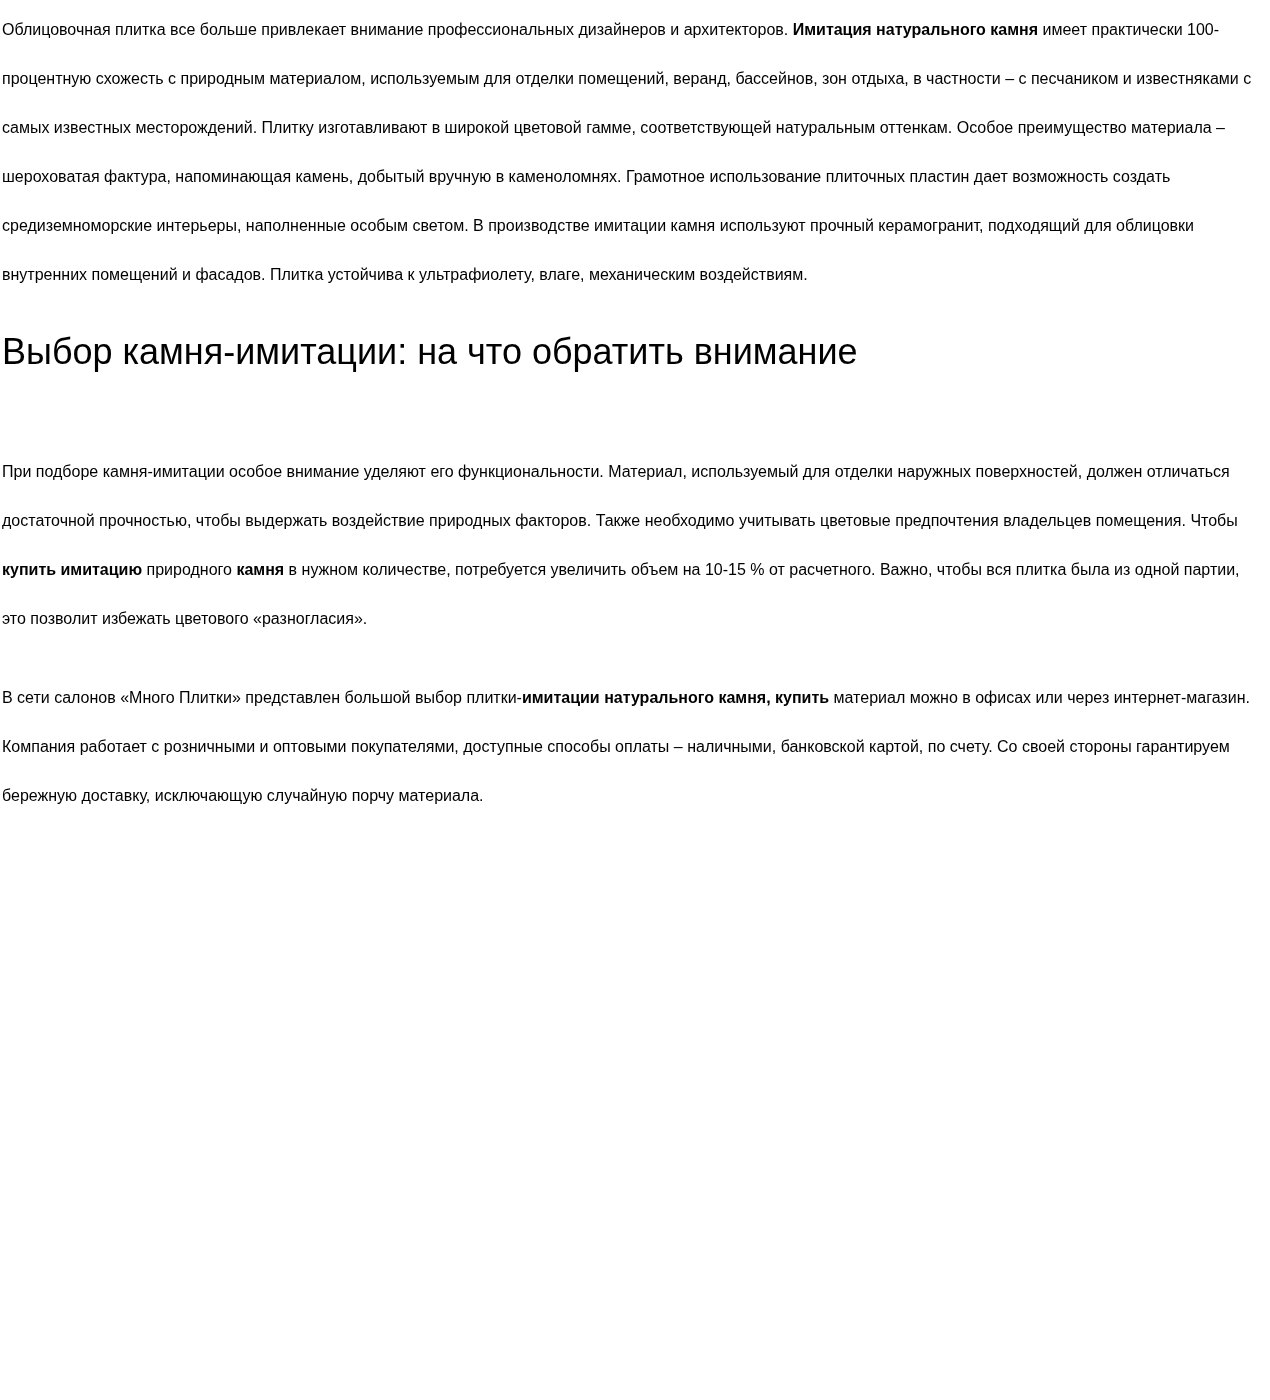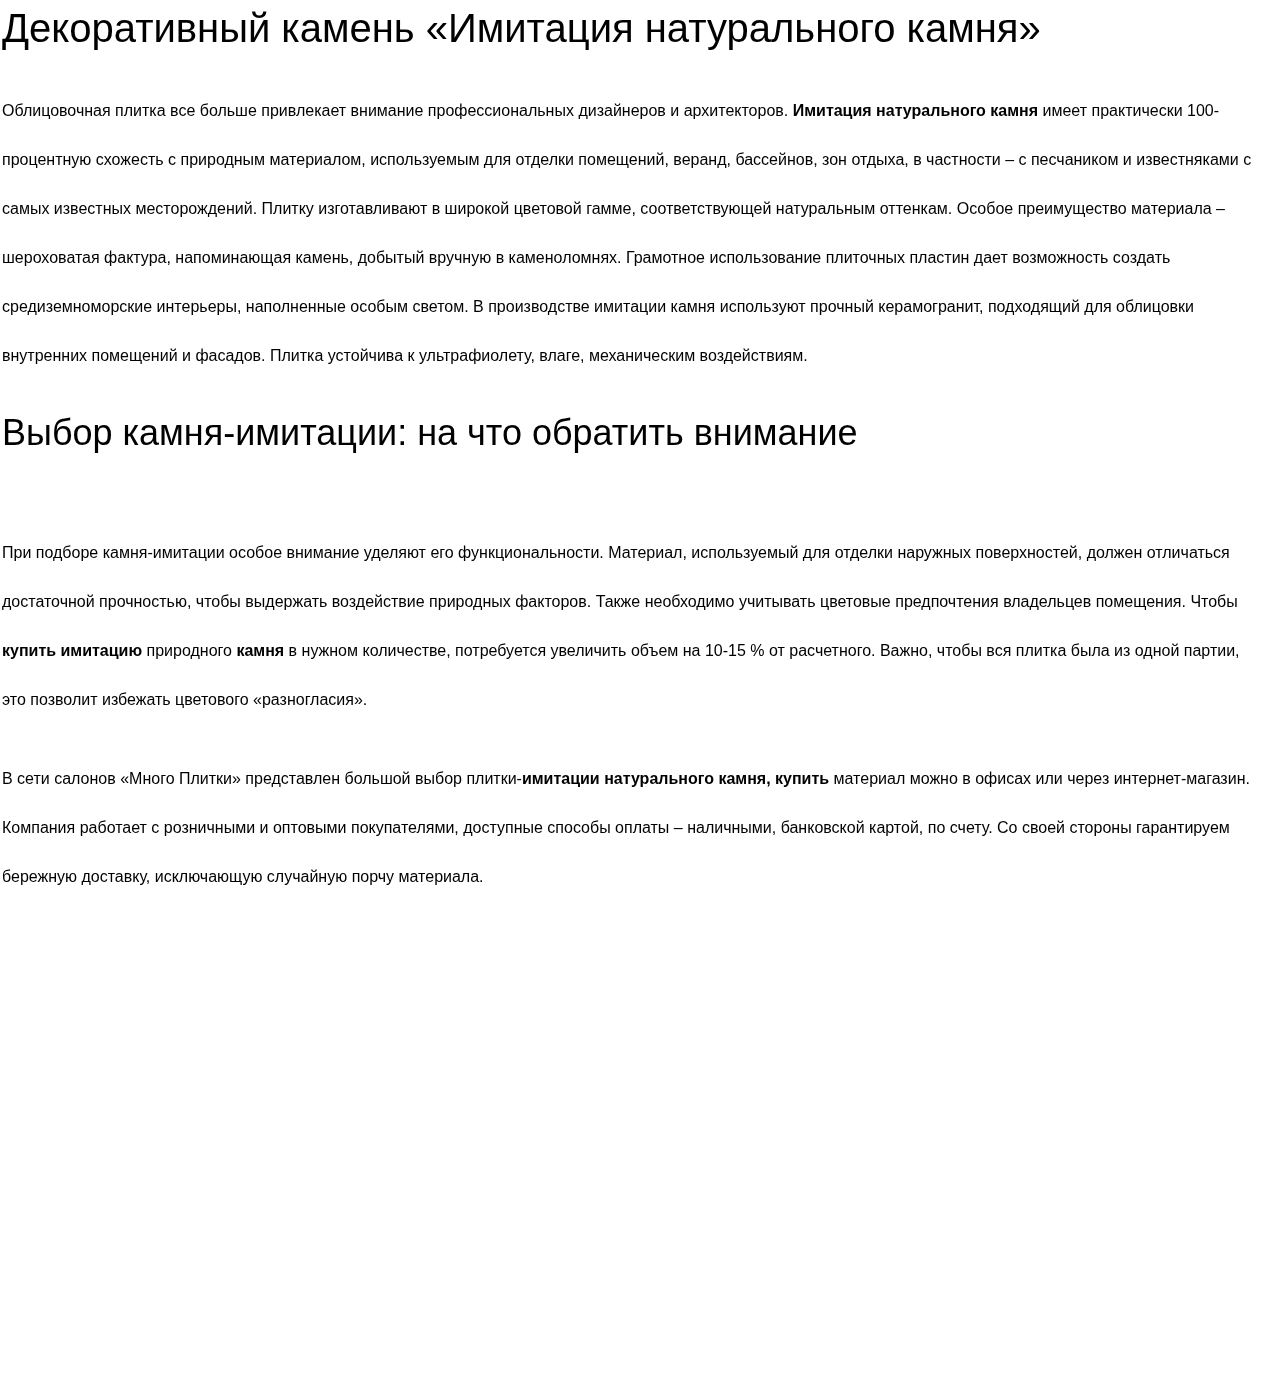--- a/index.html
+++ b/index.html
@@ -40,21 +40,20 @@
     letter-spacing: 0;
   }
   p b {
     font-weight: 700;
   }
 </style>
 </head>
 <body>
 
 <main class="page">
-  <h1>Декоративный камень «Имитация натурального камня»</h1>
 
   <p><span>Облицовочная плитка все больше привлекает внимание профессиональных дизайнеров и архитекторов. </span><b>Имитация натурального камня</b><span> имеет практически 100-процентную схожесть с природным материалом, используемым для отделки помещений, веранд, бассейнов, зон отдыха, в частности – с песчаником и известняками с самых известных месторождений. Плитку изготавливают в широкой цветовой гамме, соответствующей натуральным оттенкам. Особое преимущество материала – шероховатая фактура, напоминающая камень, добытый вручную в каменоломнях. Грамотное использование плиточных пластин дает возможность создать средиземноморские интерьеры, наполненные особым светом. В производстве имитации камня используют прочный керамогранит, подходящий для облицовки внутренних помещений и фасадов. Плитка устойчива к ультрафиолету, влаге, механическим воздействиям.</span></p>
 
   <h2>Выбор камня-имитации: на что обратить внимание</h2>
 
   <p><span>При подборе камня-имитации особое внимание уделяют его функциональности. Материал, используемый для отделки наружных поверхностей, должен отличаться достаточной прочностью, чтобы выдержать воздействие природных факторов. Также необходимо учитывать цветовые предпочтения владельцев помещения. Чтобы </span><b>купить имитацию</b><span> природного </span><b>камня</b><span> в нужном количестве, потребуется увеличить объем на 10-15 % от расчетного. Важно, чтобы вся плитка была из одной партии, это позволит избежать цветового «разногласия».</span></p>
 
   <p><span>В сети салонов «Много Плитки» представлен большой выбор плитки-</span><b>имитации натурального камня, купить</b><span> материал можно в офисах или через интернет-магазин. Компания работает с розничными и оптовыми покупателями, доступные способы оплаты – наличными, банковской картой, по счету. Со своей стороны гарантируем бережную доставку, исключающую случайную порчу материала.</span></p>
 </main>
 

